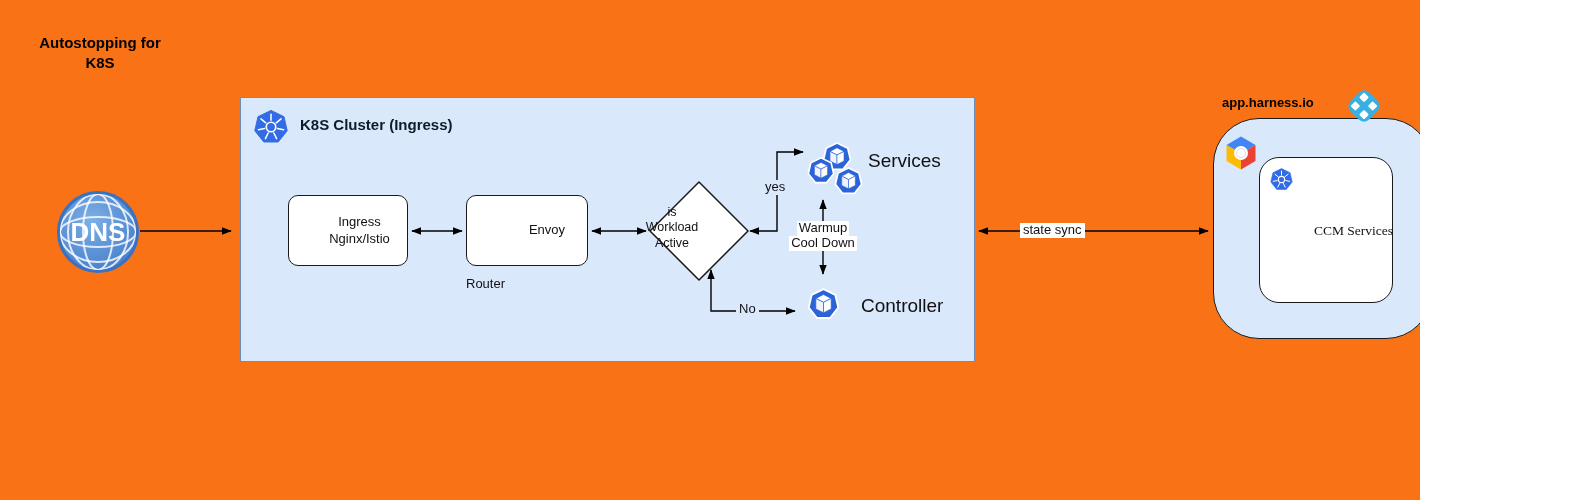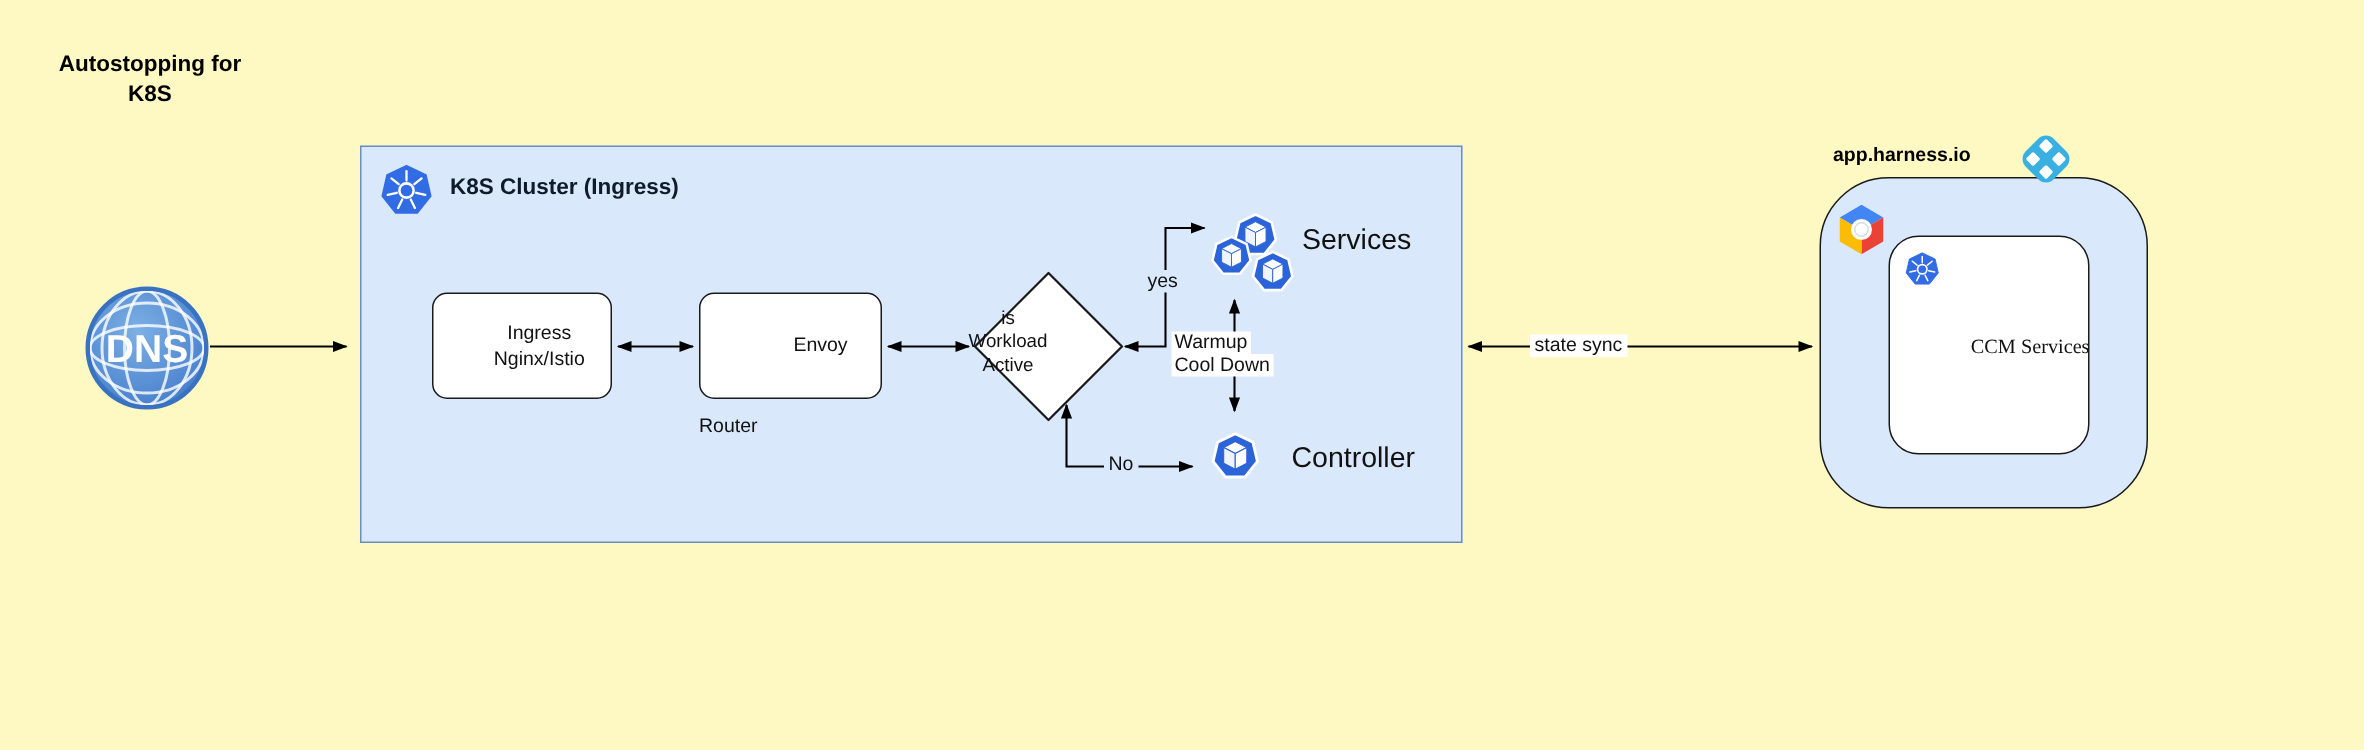--- a/index.html
+++ b/index.html
@@ -1,18 +1,18 @@
 <!DOCTYPE html>
 <html><head>
 <meta charset="utf-8">
 <style>
   * { margin:0; padding:0; box-sizing:border-box; }
   body { background:#fff; }
   .canvas {
-    position:relative; width:1576px; height:500px; background:#fef9c3;
+    position:relative; width:1420px; height:500px; background:#f97316;
     font-family:"Liberation Sans","DejaVu Sans",sans-serif; color:#111; overflow:hidden;
   }
   .abs { position:absolute; }
   .preline { white-space:pre-line; }
 
   .diagram-title {
     left:24px; top:33px; width:152px; text-align:center;
     font-size:15px; font-weight:bold; line-height:1.3; color:#000;
   }
 
@@ -38,21 +38,21 @@
     font-size:12.5px; line-height:1.22; z-index:3;
   }
 
   .icon-label { font-size:19px; z-index:1; }
   .services-label   { left:868px; top:150px; }
   .controller-label { left:861px; top:295px; }
 
   .edge-label { position:absolute; font-size:13px; z-index:3; line-height:1.15; }
   .yes-label  { left:763px; top:180px; background:#dae8fc; padding:0 2px; }
   .no-label   { left:736px; top:302px; background:#dae8fc; padding:0 3px; }
-  .warmup-label { left:781px; top:221px; width:84px; text-align:left; }
+  .warmup-label { left:781px; top:221px; width:84px; text-align:center; }
   .warmup-label span { display:inline-block; background:#ffffff; padding:0 2px; }
   .sync-label { left:1020px; top:223px; background:#ffffff; padding:0 3px; }
 
   .harness-title { left:1222px; top:95px; font-size:13px; font-weight:bold; color:#000; z-index:1; }
   .harness-box {
     left:1213px; top:118px; width:219px; height:221px;
     background:#dae8fc; border:1.5px solid #1a1a1a; border-radius:46px; z-index:0;
   }
   .ccm-box {
     left:1259px; top:157px; width:134px; height:146px;

